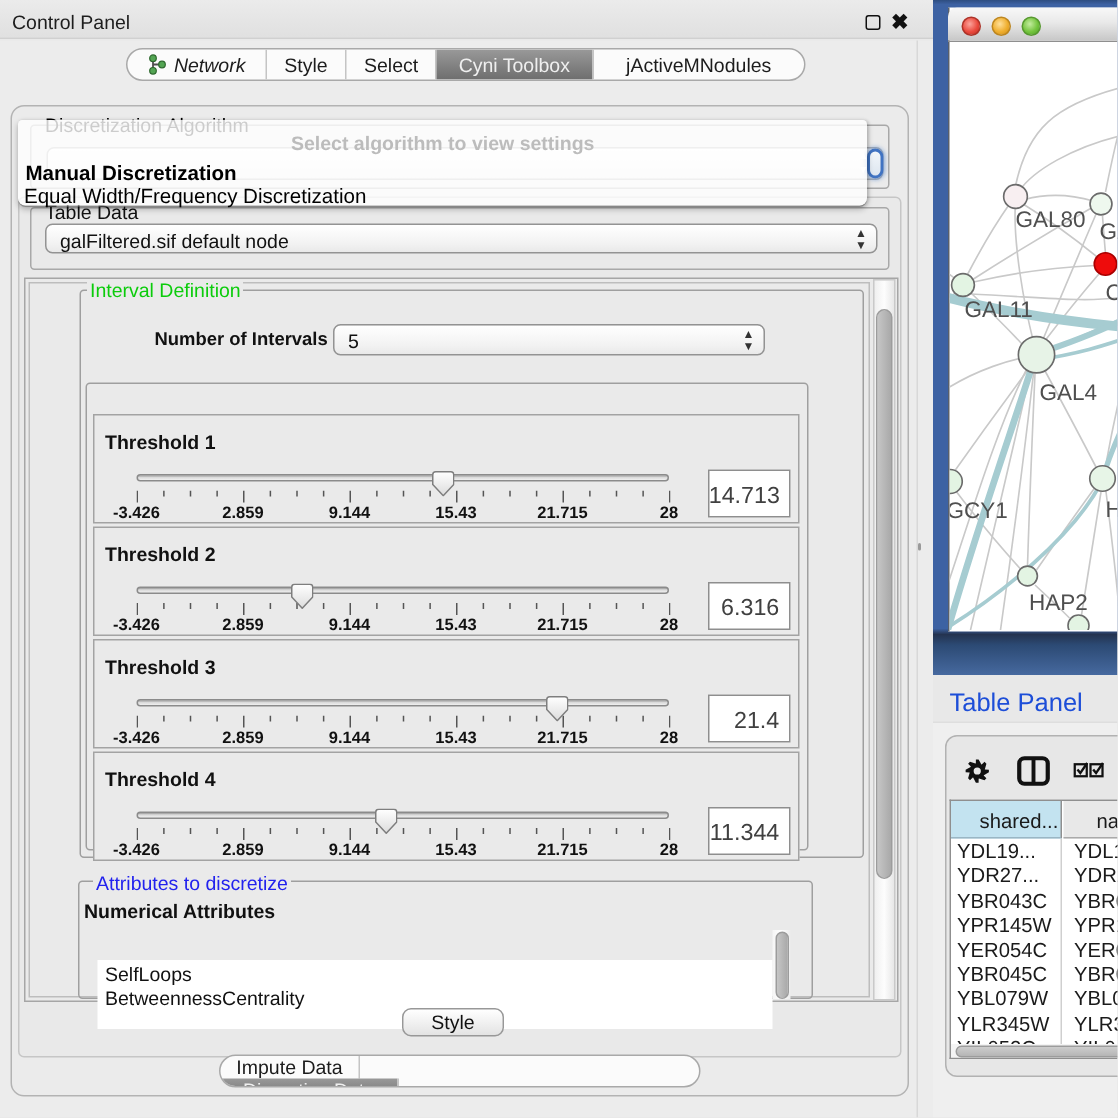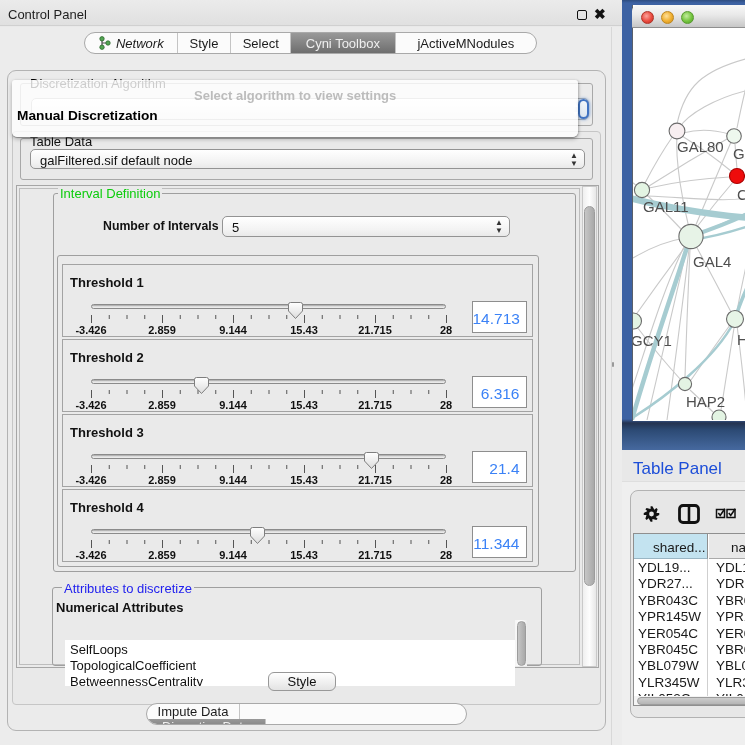--- a/index.html
+++ b/index.html
@@ -29,29 +29,29 @@
 
 .grp { position:absolute; border:1px solid #a8a8a8; border-radius:3px; }
 .grplabel { position:absolute; font-size:13px; background:transparent; padding:0 2px; }
 
 .combo { position:absolute; background:linear-gradient(#ffffff,#f2f2f2 70%,#e9e9e9);
   border:1px solid #939393; border-radius:5px; font-size:13px; color:#111; }
 .combo .ctext { position:absolute; left:9px; top:3px; }
 .combo .arrows { position:absolute; right:6px; top:2px; width:8px; font-size:8px; color:#333; line-height:8px; text-align:center; }
 
 
-.thblock { position:absolute; left:62px; width:471px; height:73px; border:1px solid #a3a3a3; background:#eaeaea; }
+.thblock { position:absolute; left:62px; width:471px; height:73px; border:1px solid #a3a3a3; background:#eaeaea;margin-top:12px; }
 .thblock .lbl { position:absolute; left:7px; top:9.5px; font-size:13px; font-weight:bold; color:#111; }
 .track { position:absolute; left:28px; top:39px; width:355px; height:5px; border-radius:3px;
   background:linear-gradient(#9a9a9a,#d9d9d9 40%,#f0f0f0); border:1px solid #8b8b8b; }
 .thumb { position:absolute; top:37px; width:15px; height:17px; }
 .ticks { position:absolute; left:28px; top:50px; width:356px; height:9px; }
 .slabels { position:absolute; top:59px; font-size:11px; font-weight:bold; color:#111; width:60px; text-align:center; }
 .valbox { position:absolute; left:408.5px; top:36px; width:55px; height:32px; background:#fff;
-  border:1px solid #8e8e8e; font-size:15.5px; color:#3b82f6; text-align:right; padding:8px 6px 0 0; }
+  border:1px solid #8e8e8e; font-size:15.5px; color:#404040; text-align:right; padding:8px 6px 0 0; }
 
 
 #attrlist { left:65px; top:640px; width:450px; height:46px; background:#fff; overflow:hidden; }
 #attrlist div { font-size:13px; color:#111; padding:2.2px 0 0 5px; height:16.1px; }
 
 #applybtn { left:268px; top:672px; width:68px; height:19px; background:linear-gradient(#ffffff,#e3e3e3);
   border:1px solid #989898; border-radius:6px; text-align:center; font-size:13px; color:#111; padding-top:1px; }
 
 
 .vsb-track { position:absolute; background:linear-gradient(90deg,#efefef,#fdfdfd,#e7e7e7); border:1px solid #c9c9c9; }
@@ -312,41 +312,41 @@
       </svg>
       <div class="valbox">11.344</div>
     </div>
   </div>
 
 <div class="abs grp" style="left:52px; top:587px; width:490px; height:79px; border-color:#9f9f9f;"></div>
 <div class="abs grplabel" style="left:62px; top:581px; color:#2222ee; background:#eaeaea;">Attributes to discretize</div>
 <div class="abs" style="left:56px; top:600px; font-size:13px; font-weight:bold; color:#111;">Numerical Attributes</div>
 <div class="abs" id="attrlist">
   <div>SelfLoops</div>
-  <div>TopologicalCoefficient</div>
   <div>BetweennessCentrality</div>
 </div>
 
 <div class="abs" style="left:515px; top:620px; width:12px; height:46px; background:linear-gradient(90deg,#f5f5f5,#ffffff,#ececec);"></div>
 <div class="abs vsb-thumb" style="left:517px; top:621px; width:9px; height:45px;"></div>
 
 <div class="abs vsb-track" style="left:582px; top:186px; width:15px; height:481px;"></div>
 <div class="abs vsb-thumb" style="left:584px; top:206px; width:11px; height:380px;"></div>
 
 <div class="abs" id="applybtn">Style</div>
 
 <div class="abs tabbar" style="left:146px; top:703px; width:321px;flex-direction:column;">
   <div class="tb" style="width:93px;">Impute Data</div>
   <div class="tb sel" style="width:119px;">Discretize Data</div>
   <div class="tb" style="width:109px;">Infer Network</div>
 </div>
 
 <div class="abs" id="popup">
   <div class="hint">Select algorithm to view settings</div>
   <div class="it1">Manual Discretization</div>
+  <div class="it2">Equal Width/Frequency Discretization</div>
 </div>
 
 <div class="abs" id="bluezone"></div>
 <div class="abs" id="macwin">
   <svg width="113" height="392" viewBox="0 0 113 392" style="position:absolute; left:0; top:23px;">
     <g fill="none" stroke="#c9c9c9" stroke-width="1.1">
       <path d="M 116,62 C 82,70 55,86 46,100"></path>
       <path d="M 44,106 C 42,134 50,176 56,200"></path>
       <path d="M 50,105 Q 72,99 96,106"></path>
       <path d="M 49,108 Q 75,124 98,143"></path>

